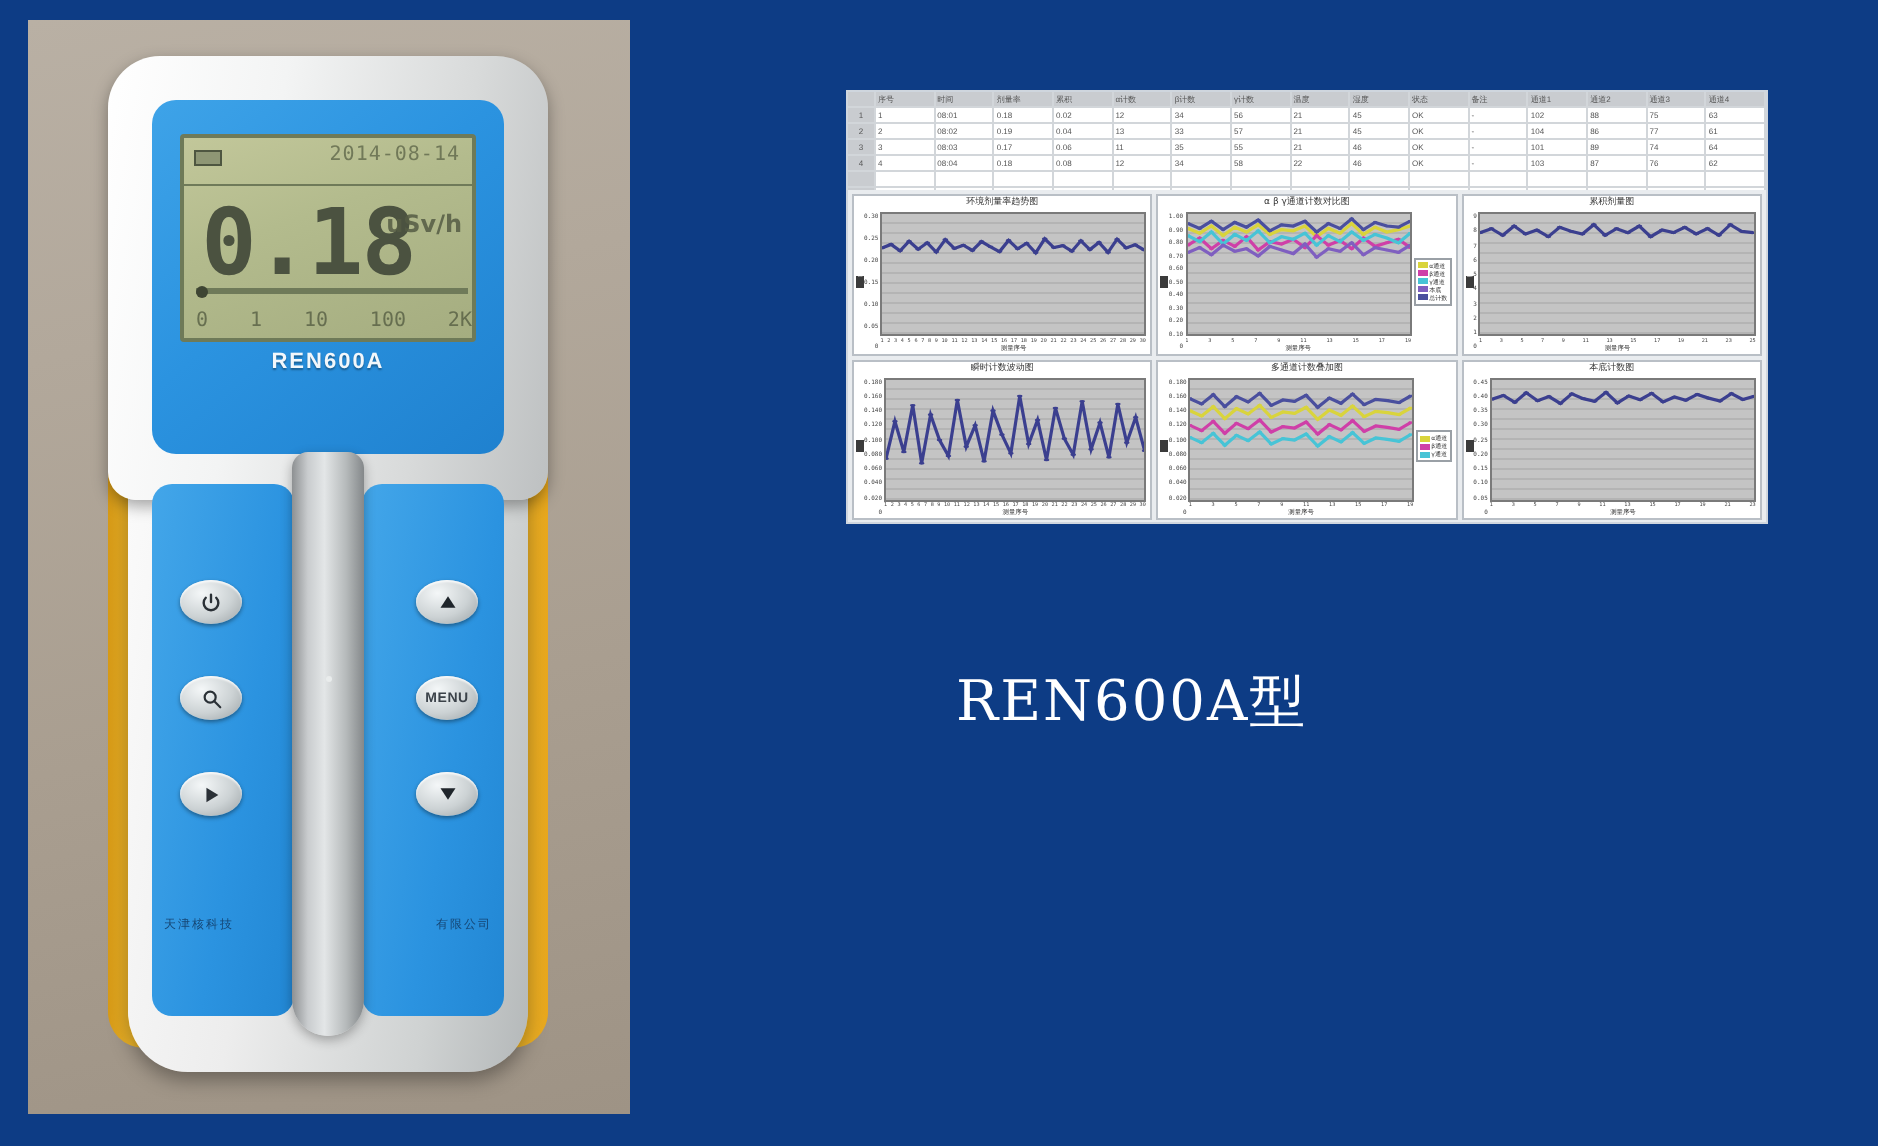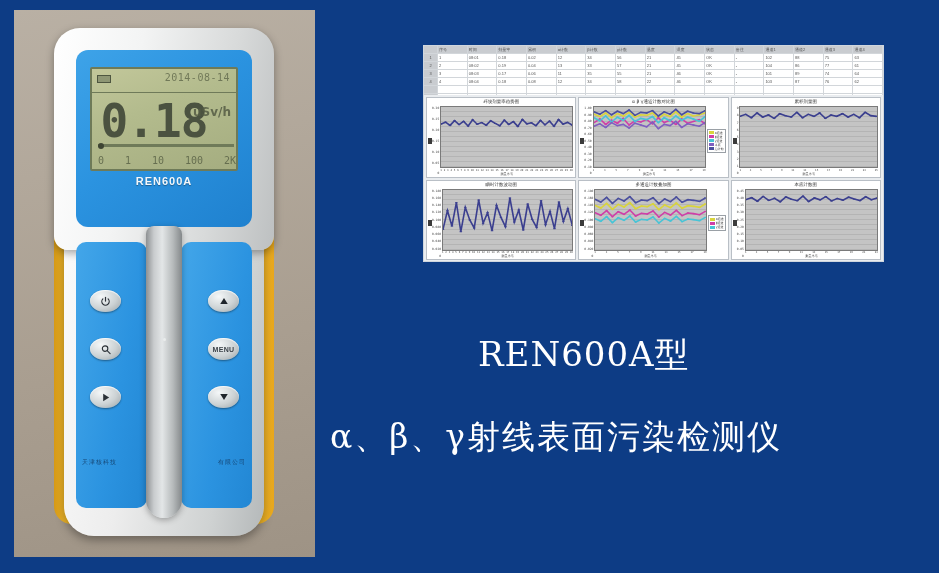--- a/index.html
+++ b/index.html
@@ -270,21 +270,21 @@
   }
   .legend-row { display:flex; align-items:center; gap:1px; }
   .legend-sw { width:5px; height:3px; display:block; }
   .legend-tx { font-size:3px; color:#333; white-space:nowrap;
     font-family:"DejaVu Sans", sans-serif; }
 
   
   #title-main {
     position:absolute; left:478px; top:332px;
     font-family:"DejaVu Serif", serif;
-    font-size:34px; color:#ffffff; letter-spacing:1px;
+    font-size:28px; color:#ffffff; letter-spacing:1px;
     white-space:nowrap;
   }
   #title-sub {
     position:absolute; left:330px; top:415px;
     font-family:"DejaVu Serif", serif;
     font-size:33px; color:#ffffff; letter-spacing:2px;
     white-space:nowrap;
   }
 </style>
 </head>
@@ -1112,15 +1112,14 @@
                 <span>23</span>
               </div>
               <div class="x-axis-label">测量序号</div>
             </div>
           </div>
         </div>
       </div>
   </div>
 
   <div id="title-main">REN600A型</div>
-  <div id="title-sub">α、β、γ射线表面污染检测仪</div>
 
 </div>
 
 </body></html>

